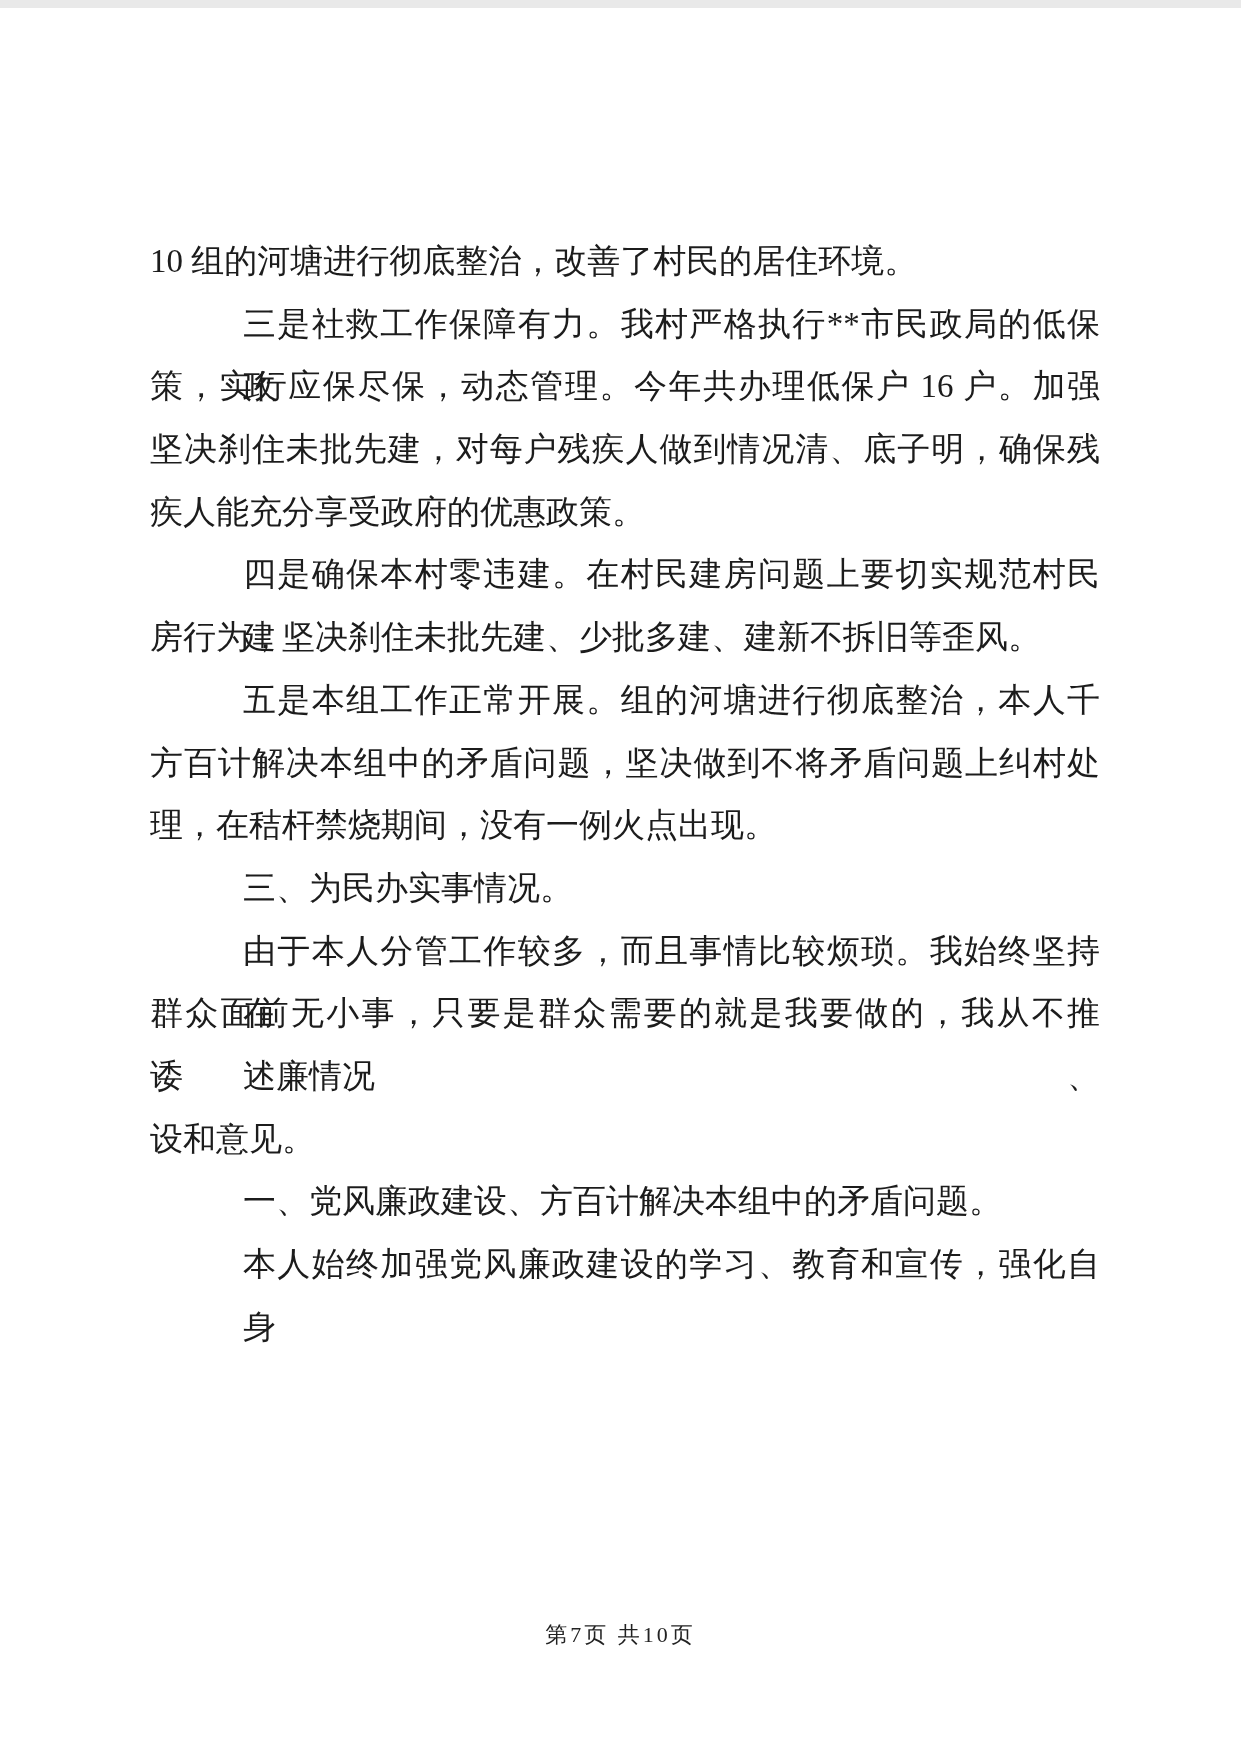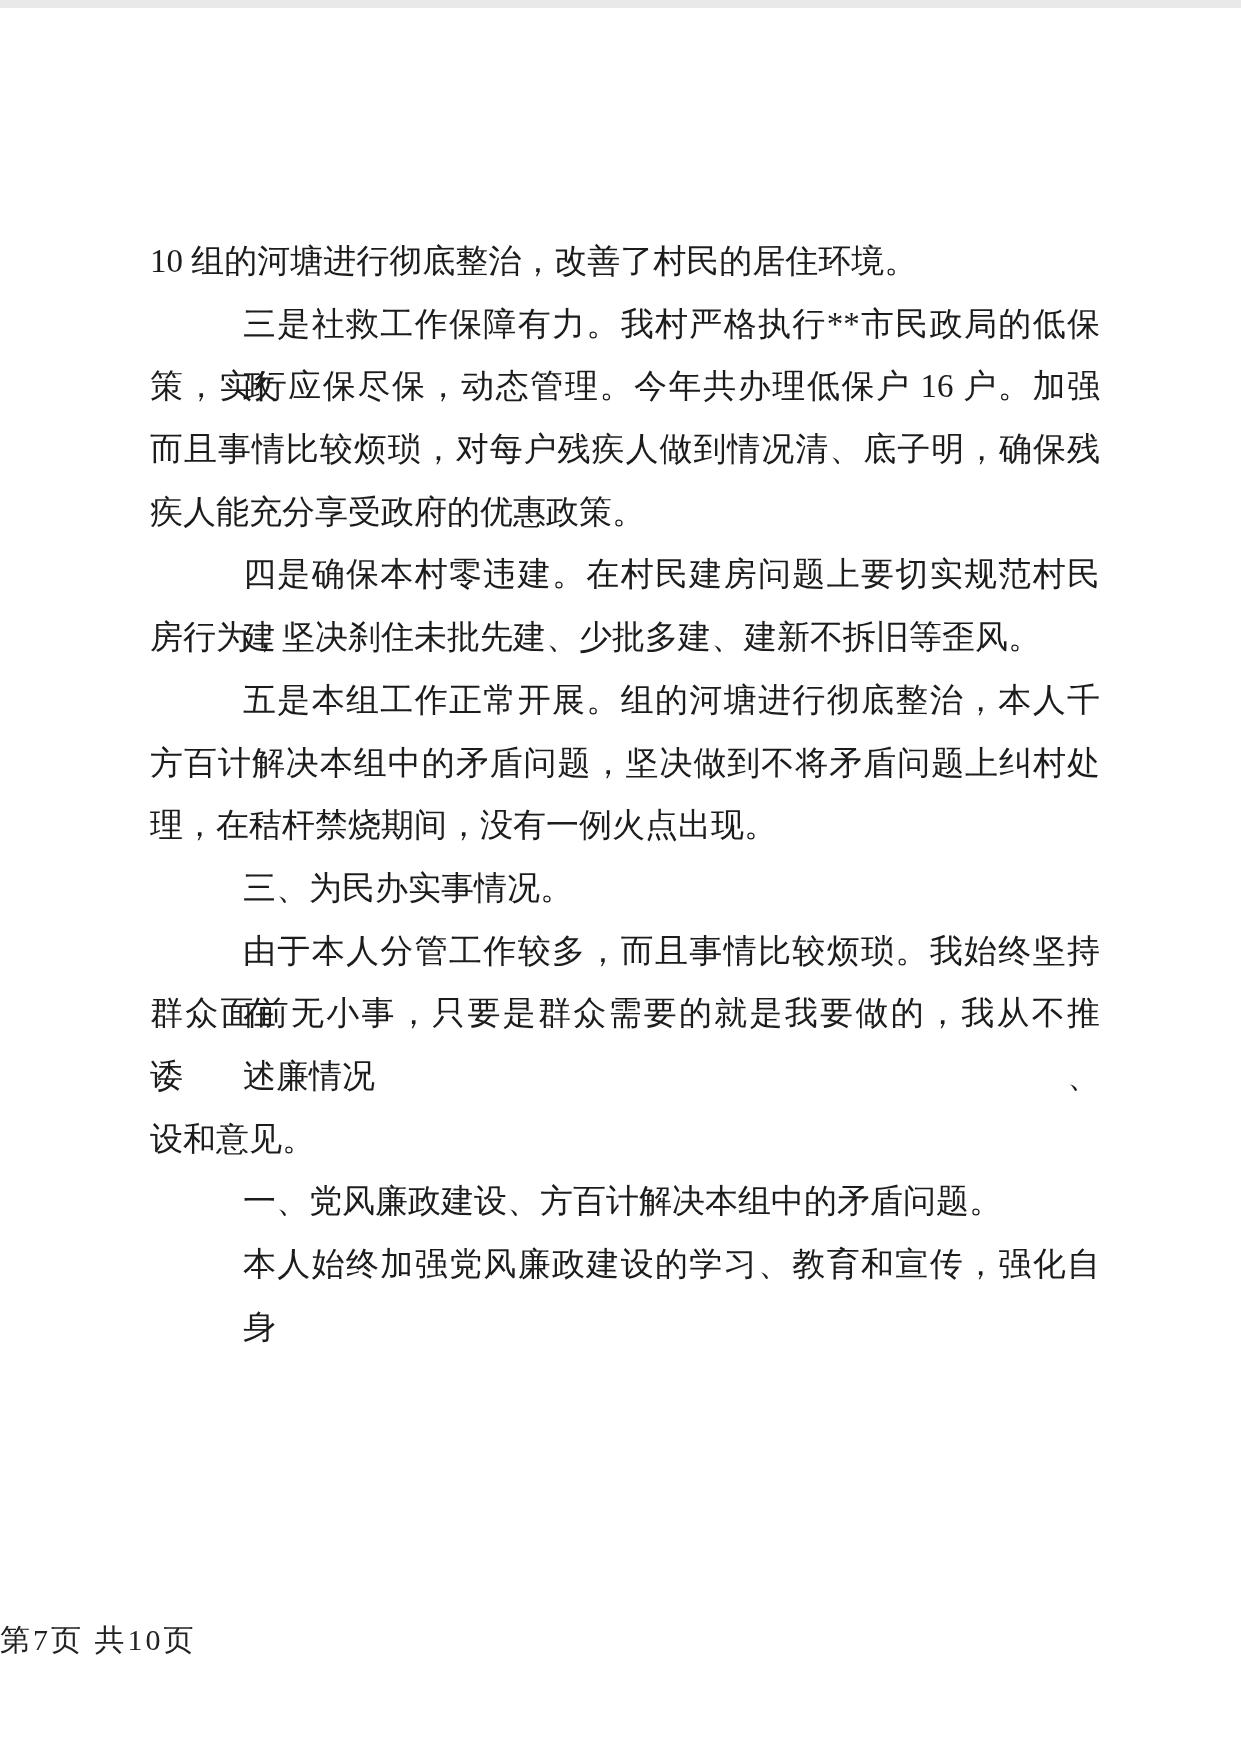--- a/index.html
+++ b/index.html
@@ -38,34 +38,35 @@
     text-justify: inter-character;
   }
   .line.indent {
     padding-left: 93px;
   }
   .footer {
     position: absolute;
     left: 0;
     top: 1612px;
     width: 100%;
-    font-size: 30px;
+    text-align: center;
+    font-size: 22px;
     letter-spacing: 3px;
     color: #222222;
   }
 </style>
 </head>
 <body>
 
 <div class="page">
   <div class="doc">
       <div class="line">10 组的河塘进行彻底整治，改善了村民的居住环境。</div>
       <div class="line indent justify">三是社救工作保障有力。我村严格执行**市民政局的低保政</div>
       <div class="line justify">策，实行应保尽保，动态管理。今年共办理低保户 16 户。加强</div>
-      <div class="line justify">而且事情比较烦琐，对每户残疾人做到情况清、底子明，确保残</div>
+      <div class="line justify">坚决刹住未批先建，对每户残疾人做到情况清、底子明，确保残</div>
       <div class="line">疾人能充分享受政府的优惠政策。</div>
       <div class="line indent justify">四是确保本村零违建。在村民建房问题上要切实规范村民建</div>
       <div class="line">房行为，坚决刹住未批先建、少批多建、建新不拆旧等歪风。</div>
       <div class="line indent justify">五是本组工作正常开展。组的河塘进行彻底整治，本人千</div>
       <div class="line justify">方百计解决本组中的矛盾问题，坚决做到不将矛盾问题上纠村处</div>
       <div class="line">理，在秸杆禁烧期间，没有一例火点出现。</div>
       <div class="line indent">三、为民办实事情况。</div>
       <div class="line indent justify">由于本人分管工作较多，而且事情比较烦琐。我始终坚持在</div>
       <div class="line justify">群众面前无小事，只要是群众需要的就是我要做的，我从不推诿、</div>
       <div class="line indent">述廉情况</div>

